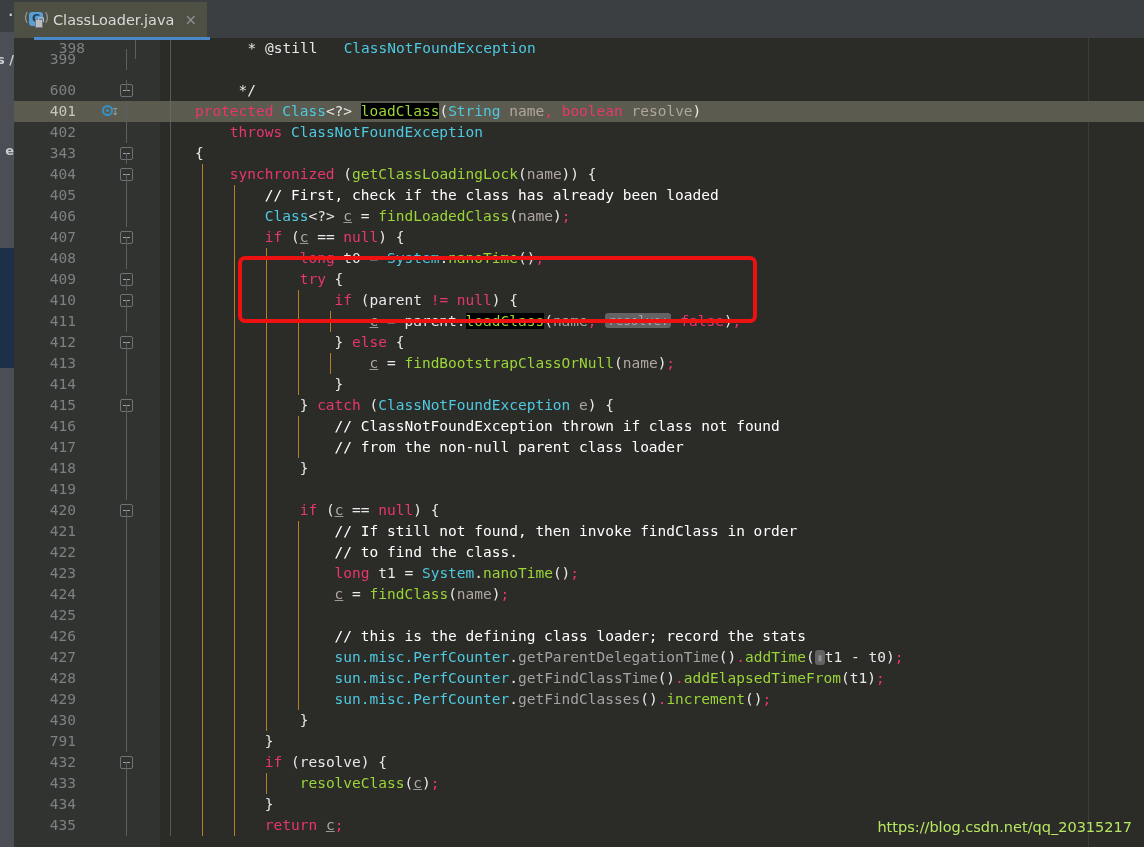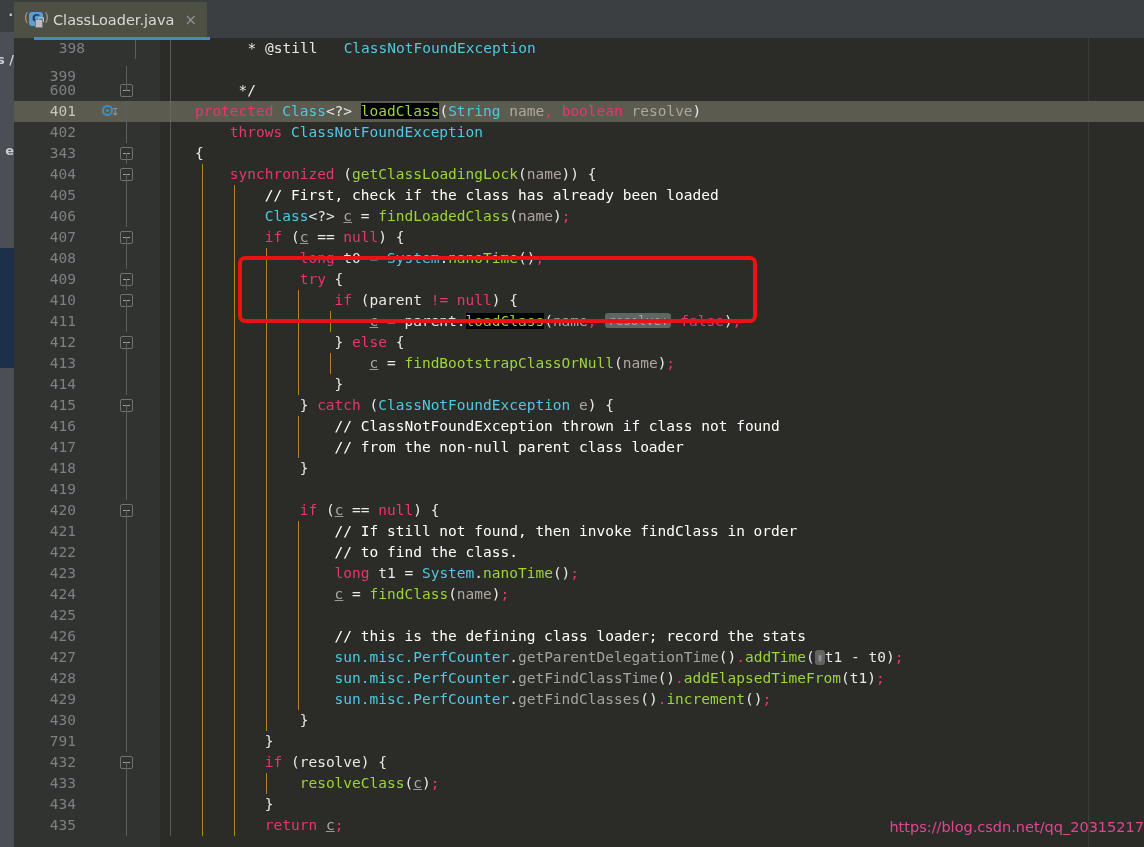--- a/index.html
+++ b/index.html
@@ -188,22 +188,22 @@
 
   
   .redbox{
     position:absolute; left:238px; top:256px; width:519px; height:67px;
     border:4px solid #ee1111; border-radius:7px;
     z-index:8; pointer-events:none;
   }
 
   
   .watermark{
-    position:absolute; right:0; bottom:12px;
-    color:#ec4899; font-family:"DejaVu Sans", sans-serif;
+    position:absolute; right:12px; bottom:12px;
+    color:#bef264; font-family:"DejaVu Sans", sans-serif;
     font-size:14.5px; z-index:9; opacity:.95;
   }
 </style>
 </head>
 <body>
 
 <div id="root">
 
   <div class="left-strip">
     <div class="ls-top"></div>
@@ -227,21 +227,21 @@
     </div>
   </div>
 
   <div class="editor">
     <div class="gutter-bg"></div>
     <div class="code-bg"></div>
     <div class="right-sep"></div>
     <div class="right-strip"></div>
     <div class="rows" id="rows">
         <div class="row" style="top: 0px; position: absolute; margin-left: 9px;"><span class="ln">398</span><span class="fold"><span class="fline"></span></span><span class="code"><span class="docttag">         * </span><span class="docttag">@still</span><span class="plain">   </span><span class="doclink">ClassNotFoundException</span></span></div>
-        <div class="row" style="top: 28px; position: absolute; padding-left: 9px;"><span class="ln">399</span><span class="fold"><span class="fline"></span></span></div>
+        <div class="row" style="top: 11px; position: absolute; padding-left: 9px;"><span class="ln">399</span><span class="fold"><span class="fline"></span></span></div>
         <div class="row" style="top: 42px; position: absolute;"><span class="ln">600</span><span class="fold"><span class="fm"></span><span class="fline half-t"></span></span><span class="code"><span class="docttag">         */</span></span></div>
         <div class="row cur" style="top: 63px; position: absolute;"><span class="ln">401</span><span class="fold"><span class="fline"></span></span><span class="ovr"><span class="ring"></span><span class="dot"></span><span class="arr">↧</span></span><span class="code"><span class="plain">    </span><span class="kw">protected </span><span class="type">Class</span><span class="plain">&lt;?&gt;</span><span class="plain"> </span><span class="hlbox">loadClass</span><span class="punc">(</span><span class="type">String</span><span class="ident"> name</span><span class="semi">, </span><span class="kw">boolean</span><span class="ident"> resolve</span><span class="punc">)</span></span></div>
         <div class="row" style="top: 84px; position: absolute;"><span class="ln">402</span><span class="fold"><span class="fline"></span></span><span class="code"><span class="plain">        </span><span class="kw">throws</span><span class="plain"> </span><span class="type">ClassNotFoundException</span></span></div>
         <div class="row" style="top: 105px; position: absolute;"><span class="ln">343</span><span class="fold"><span class="fm"></span><span class="fline half-b"></span></span><span class="code"><span class="plain">    {</span></span></div>
         <div class="row" style="top: 126px; position: absolute;"><span class="ln">404</span><span class="fold"><span class="fm"></span><span class="fline half-b"></span></span><span class="guide" style="left: 188px; top: 0px; height: 21px;"></span><span class="code"><span class="plain">        </span><span class="kw">synchronized</span><span class="punc"> (</span><span class="meth">getClassLoadingLock</span><span class="punc">(</span><span class="ident">name</span><span class="punc">)) {</span></span></div>
         <div class="row" style="top: 147px; position: absolute;"><span class="ln">405</span><span class="fold"><span class="fline"></span></span><span class="guide" style="left: 188px; top: 0px; height: 21px;"></span><span class="guide" style="left: 220px; top: 0px; height: 21px;"></span><span class="code"><span class="cmt">            // First, check if the class has already been loaded</span></span></div>
         <div class="row" style="top: 168px; position: absolute;"><span class="ln">406</span><span class="fold"><span class="fline"></span></span><span class="guide" style="left: 188px; top: 0px; height: 21px;"></span><span class="guide" style="left: 220px; top: 0px; height: 21px;"></span><span class="code"><span class="plain">            </span><span class="type">Class</span><span class="plain">&lt;?&gt; </span><span class="ident u">c</span><span class="plain"> = </span><span class="meth">findLoadedClass</span><span class="punc">(</span><span class="ident">name</span><span class="punc">)</span><span class="semi">;</span></span></div>
         <div class="row" style="top: 189px; position: absolute;"><span class="ln">407</span><span class="fold"><span class="fm"></span><span class="fline half-b"></span></span><span class="guide" style="left: 188px; top: 0px; height: 21px;"></span><span class="guide" style="left: 220px; top: 0px; height: 21px;"></span><span class="code"><span class="plain">            </span><span class="kw">if</span><span class="punc"> (</span><span class="ident u">c</span><span class="plain"> == </span><span class="kw">null</span><span class="punc">) {</span></span></div>
         <div class="row" style="top: 210px; position: absolute;"><span class="ln">408</span><span class="fold"><span class="fline"></span></span><span class="guide" style="left: 188px; top: 0px; height: 21px;"></span><span class="guide" style="left: 220px; top: 0px; height: 21px;"></span><span class="guide" style="left: 252px; top: 0px; height: 21px;"></span><span class="code"><span class="plain">                </span><span class="kw">long</span><span class="plain"> t0 = </span><span class="type">System</span><span class="punc">.</span><span class="meth">nanoTime</span><span class="punc">()</span><span class="semi">;</span></span></div>
         <div class="row" style="top: 231px; position: absolute;"><span class="ln">409</span><span class="fold"><span class="fm"></span><span class="fline half-b"></span></span><span class="guide" style="left: 188px; top: 0px; height: 21px;"></span><span class="guide" style="left: 220px; top: 0px; height: 21px;"></span><span class="guide" style="left: 252px; top: 0px; height: 21px;"></span><span class="code"><span class="plain">                </span><span class="kw">try</span><span class="punc"> {</span></span></div>

